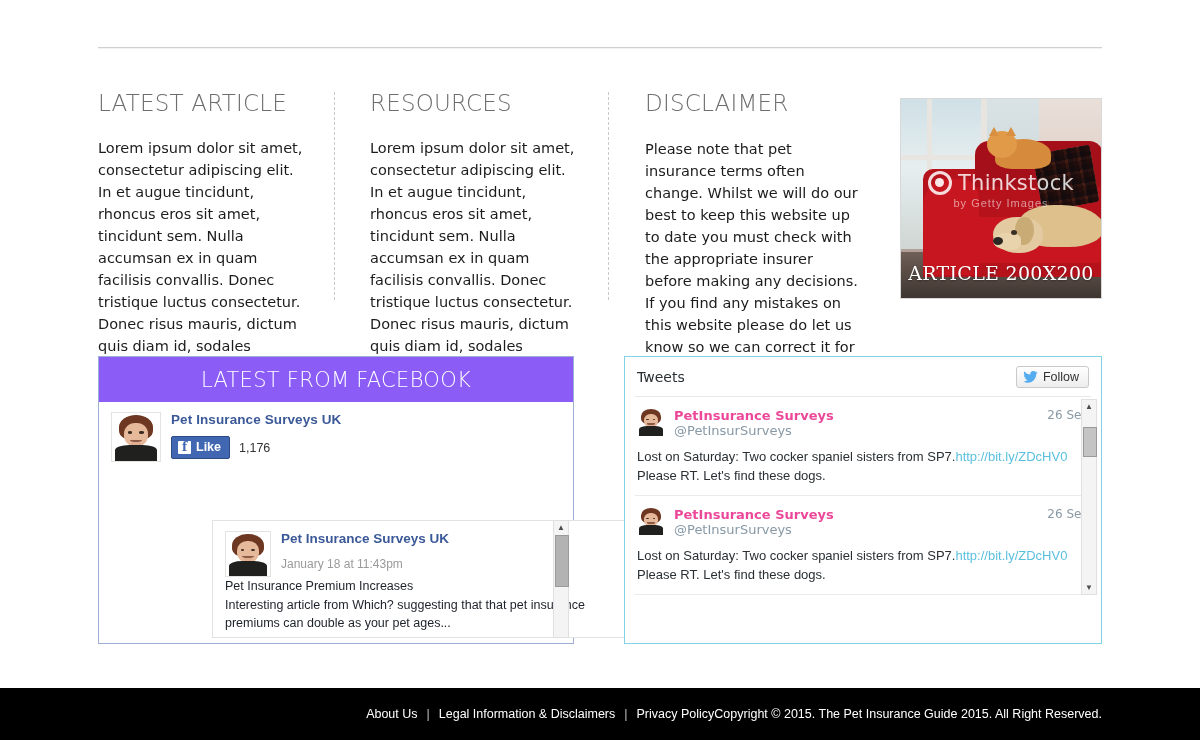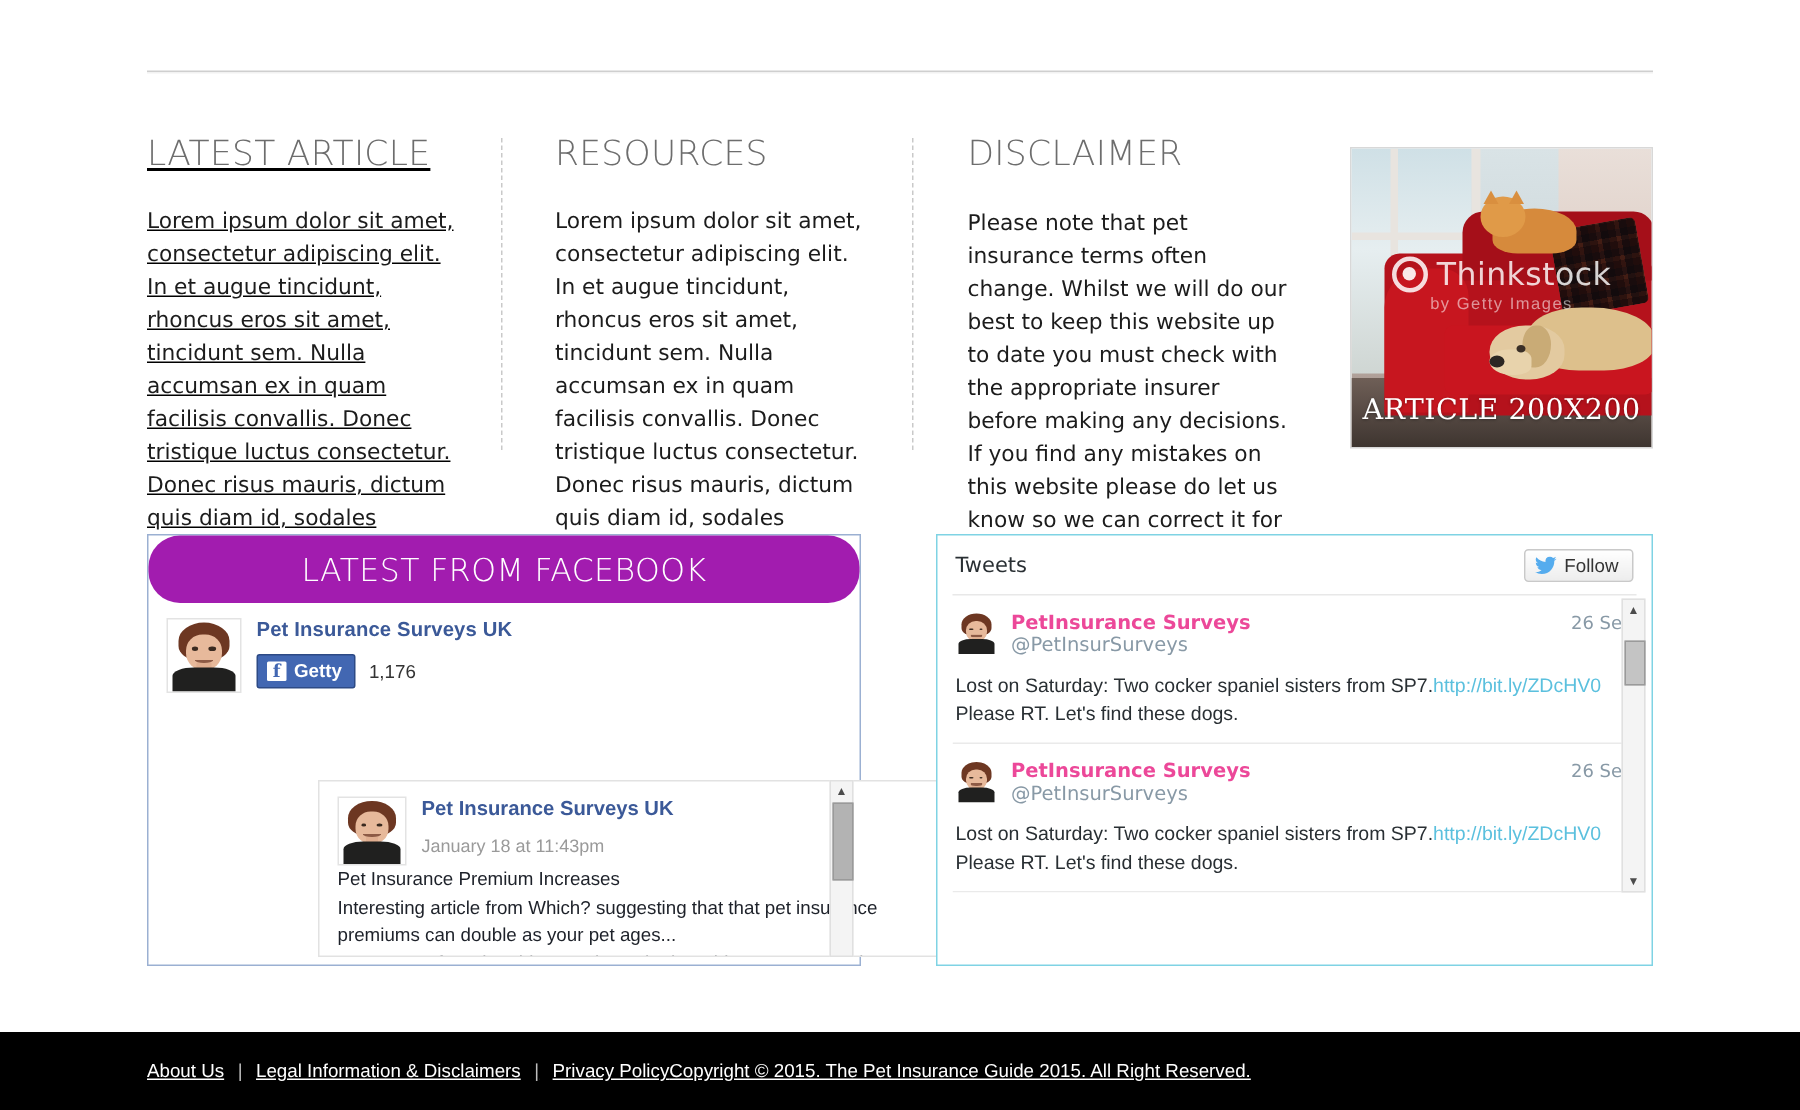--- a/index.html
+++ b/index.html
@@ -17,21 +17,21 @@
     background: #cfcfcf;
   }
   .top-rule::after{
     content:""; position:absolute; left:0; top:1px; width:100%; height:1px;
     background:#f2f2f2;
   }
 
   
   .cols { position: absolute; left: 98px; top: 92px; width: 1004px; }
   .col { position: absolute; top: 0; }
-  .col-1 { left: 0;   width: 205px; text-decoration: underline; }
+  .col-1 { left: 0;   width: 205px; }
   .col-2 { left: 272px; width: 205px; }
   .col-3 { left: 547px; width: 215px; }
 
   .sec-title {
     font-size: 23px; font-weight: 300; color: #6d6d6d;
     letter-spacing: .2px; line-height: 1;
     font-family: "DejaVu Sans", sans-serif;
     font-stretch: semi-condensed;
   }
   .col-1 .sec-title, .col-2 .sec-title { padding-bottom: 0; }
@@ -130,25 +130,24 @@
     color:#ffffff; font-size:19px; letter-spacing:.3px;
     font-family:"DejaVu Serif", serif; text-shadow:0 1px 2px rgba(0,0,0,.35);
   }
 
   
   .fb-widget {
     position: absolute; left: 98px; top: 356px; width: 476px; height: 288px;
     border: 1px solid #9bb0d2; background:#fff;
   }
   .fb-head {
-    height: 45px; background:#a21caf; color:#fff;
+    height: 45px; background:#8b5cf6; color:#fff;
     display:flex; align-items:center; justify-content:center;
     font-size: 21px; letter-spacing:.3px; font-weight:300;
     font-family:"DejaVu Sans", sans-serif;
-    border-radius:21px;
   }
   .fb-body { position:relative; height: 241px; padding: 10px 0 0 0; }
   .fb-profile { display:flex; gap:10px; padding: 0 12px; }
   .avatar {
     width:50px;height:50px;flex:0 0 50px;background:#ffffff;position:relative;overflow:hidden;
     border:1px solid #e3e3e3;
   }
   .avatar.sm{width:46px;height:46px;flex:0 0 46px;}
   .avatar.tw{width:28px;height:28px;flex:0 0 28px;border:none;}
   .av-hair{position:absolute;left:14%;top:4%;width:72%;height:52%;background:#6d3722;border-radius:50% 50% 38% 38%;}
@@ -232,21 +231,21 @@
   .tweet-link{ color:#5bc0de; }
   .tw-scroll{ right:4px; top:42px; width:16px; height:196px; }
 
   
   .footer{
     position:absolute; left:0; top:688px; width:1200px; height:52px;
     background:#000000; color:#ffffff;
   }
   .footer-inner{
     position:relative; width:1004px; margin:0 auto; height:100%;
-    display:flex; align-items:center; justify-content:flex-start;text-decoration:underline;
+    display:flex; align-items:center; justify-content:flex-end;
   }
   .footer-links{ display:flex; align-items:center; gap:0; font-size:12.5px; }
   .footer-links a{ color:#fff; text-decoration:none; }
   .footer-sep{ color:#bdbdbd; padding:0 9px; }
   .footer-copy{ font-size:12.5px; color:#fff; }
 </style>
 </head>
 <body>
 
 <div class="page">
@@ -319,21 +318,21 @@
             <div class="av-eye2"></div>
           <div class="av-smile"></div>
             <div class="av-neck"></div>
             <div class="av-body"></div>
         </div>
         <div>
           <div class="fb-pname">Pet Insurance Surveys UK</div>
           <div class="fb-like-row">
             <span class="fb-like-btn">
               <span class="fb-f">f</span>
-              <span>Getty</span>
+              <span>Like</span>
             </span>
             <span class="fb-count">1,176</span>
           </div>
         </div>
       </div>
 
       <div class="fb-post">
         <div class="fb-post-head">
           <div class="avatar sm">
             <div class="av-hair"></div>

